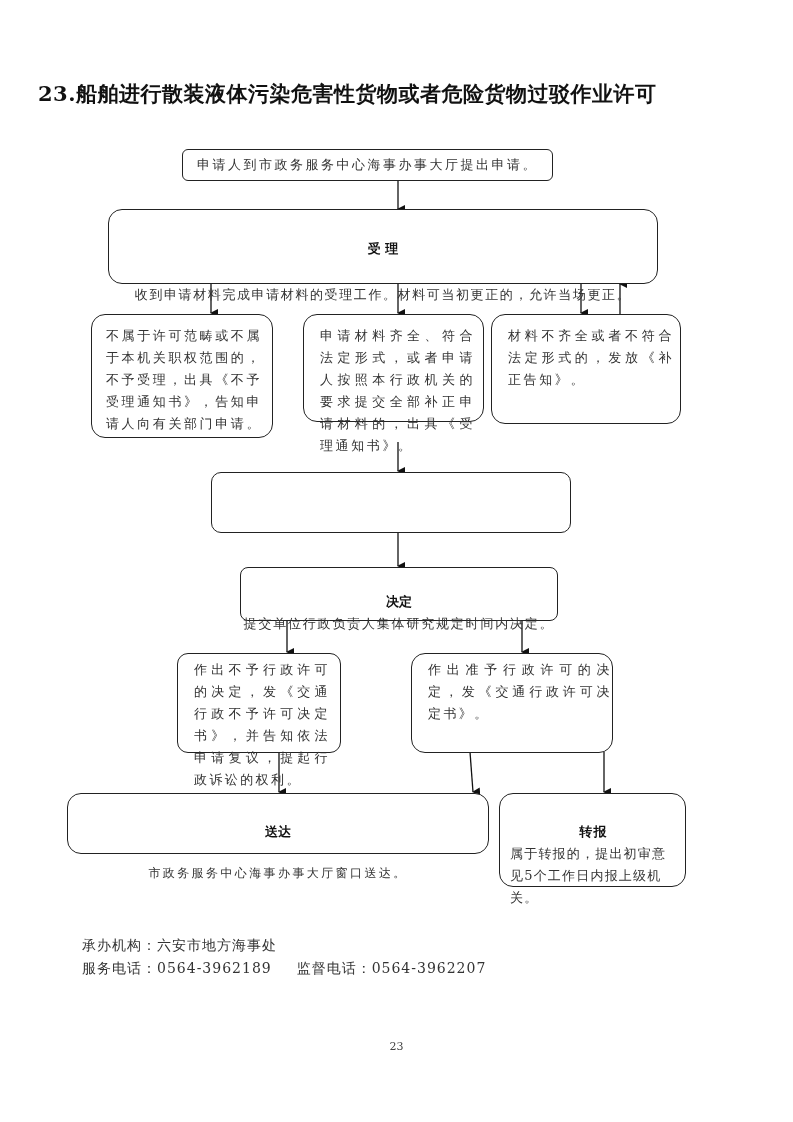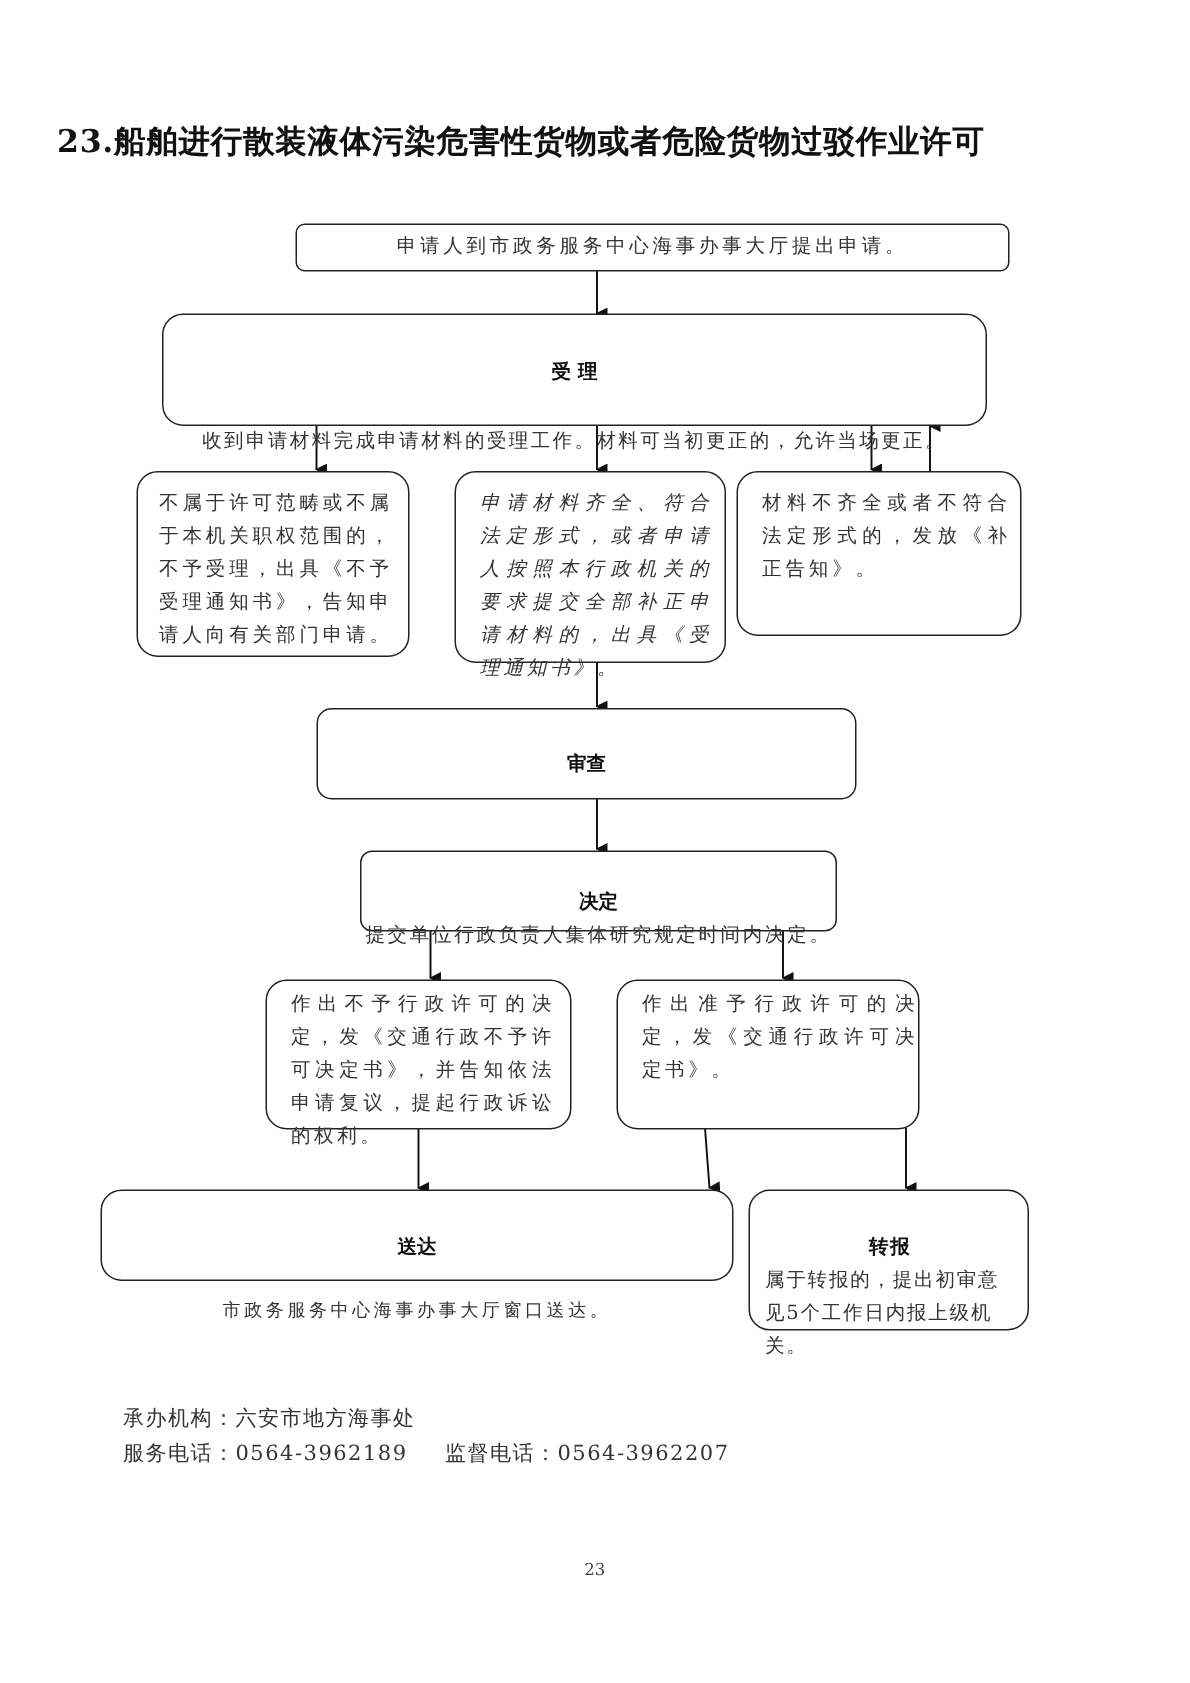--- a/index.html
+++ b/index.html
@@ -40,51 +40,50 @@
     <line x1="398" y1="442" x2="398" y2="471" marker-end="url(#arr)"></line>
     <line x1="398" y1="532" x2="398" y2="566" marker-end="url(#arr)"></line>
     <line x1="287" y1="620" x2="287" y2="652" marker-end="url(#arr)"></line>
     <line x1="522" y1="620" x2="522" y2="652" marker-end="url(#arr)"></line>
     <line x1="279" y1="752" x2="279" y2="792" marker-end="url(#arr)"></line>
     <line x1="470" y1="752" x2="473" y2="792" marker-end="url(#arr)"></line>
     <line x1="604" y1="752" x2="604" y2="792" marker-end="url(#arr)"></line>
   </g>
 </svg>
 
-<div class="box small-r center" style="left:182px; top:149px; width:476px; height:32px; line-height:30px; letter-spacing:2.5px;margin-left:15px;">
+<div class="box small-r center" style="left:182px; top:149px; width:371px; height:32px; line-height:30px; letter-spacing:2.5px;">
   <span>申请人到市政务服务中心海事办事大厅提出申请。</span>
 </div>
 
 <div class="box center" style="left:108px; top:209px; width:550px; height:75px; padding-top:8px;">
   <div class="bold">受 理</div>
   <div style="letter-spacing:1.6px;margin-top:24px;">收到申请材料完成申请材料的受理工作。材料可当初更正的，允许当场更正。</div>
 </div>
 
 <div class="box para" style="left:91px; top:314px; width:182px; height:124px; padding-left:14px; padding-right:10px;">
   <span>不属于许可范畴或不属于本机关职权范围的，不予受理，出具《不予受理通知书》，告知申请人向有关部门申请。</span>
 </div>
 
-<div class="box para" style="left:303px; top:314px; width:181px; height:128px; padding-left:16px; padding-right:8px;font-style:italic;">
+<div class="box para" style="left:303px; top:314px; width:181px; height:108px; padding-left:16px; padding-right:8px;">
   <span>申请材料齐全、符合法定形式，或者申请人按照本行政机关的要求提交全部补正申请材料的，出具《受理通知书》。</span>
 </div>
 
 <div class="box para" style="left:491px; top:314px; width:190px; height:110px; padding-left:16px; padding-right:6px;">
   <span>材料不齐全或者不符合法定形式的，发放《补正告知》。</span>
 </div>
 
 <div class="box center" style="left:211px; top:472px; width:360px; height:61px; padding-top:6px; border-radius:10px;">
-  <div class="bold">审查</div>
 </div>
 
 <div class="box center" style="left:240px; top:567px; width:318px; height:54px; padding-top:3px; border-radius:8px;">
   <div class="bold">决定</div>
   <div style="letter-spacing:1.8px;">提交单位行政负责人集体研究规定时间内决定。</div>
 </div>
 
-<div class="box para" style="left:177px; top:653px; width:204px; height:100px; padding-top:5px; padding-left:16px; padding-right:10px; letter-spacing:2.4px;">
+<div class="box para" style="left:177px; top:653px; width:164px; height:100px; padding-top:5px; padding-left:16px; padding-right:10px; letter-spacing:2.4px;border-radius:11px;">
   <span>作出不予行政许可的决定，发《交通行政不予许可决定书》，并告知依法申请复议，提起行政诉讼的权利。</span>
 </div>
 
 <div class="box para" style="left:411px; top:653px; width:202px; height:100px; padding-top:5px; padding-left:16px; padding-right:0; letter-spacing:2.4px;">
   <span>作出准予行政许可的决定，发《交通行政许可决定书》。</span>
 </div>
 
 <div class="box center" style="left:67px; top:793px; width:422px; height:61px; padding-top:7px;">
   <div class="bold">送达</div>
   <div style="letter-spacing:2.4px; font-size:12px;margin-top:19px;">市政务服务中心海事办事大厅窗口送达。</div>

